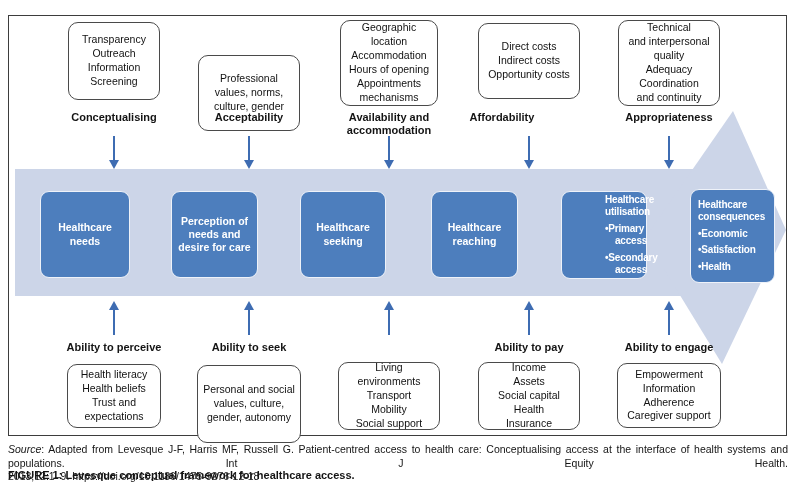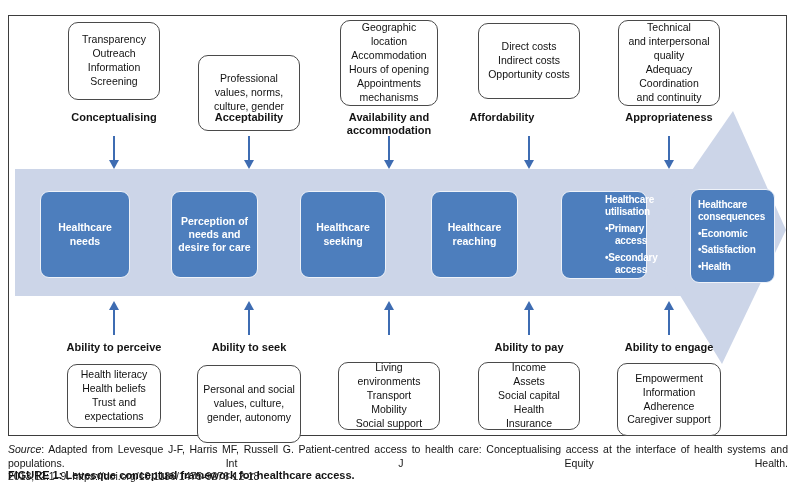--- a/index.html
+++ b/index.html
@@ -171,21 +171,21 @@
   <div class="white-box" style="left:338px; top:362px; width:102px; height:68px;">Living
 environments
 Transport
 Mobility
 Social support</div>
   <div class="white-box" style="left:478px; top:362px; width:102px; height:68px;">Income
 Assets
 Social capital
 Health
 Insurance</div>
-  <div class="white-box" style="left:617px; top:363px; width:104px; height:73px;">Empowerment
+  <div class="white-box" style="left:617px; top:363px; width:104px; height:65px;">Empowerment
 Information
 Adherence
 Caregiver support</div>
 
   <div class="source-note">
     <div class="l1"><span class="src-label">Source</span><span>: Adapted from Levesque J-F, Harris MF, Russell G. Patient-centred access to health care: Conceptualising access at the interface of health systems and populations. Int J Equity Health.</span></div>
     <div class="l2">2013;12:1–9. https://doi.org/10.1186/1475-9276-12-18</div>
   </div>
 
   <div class="figure-caption">

